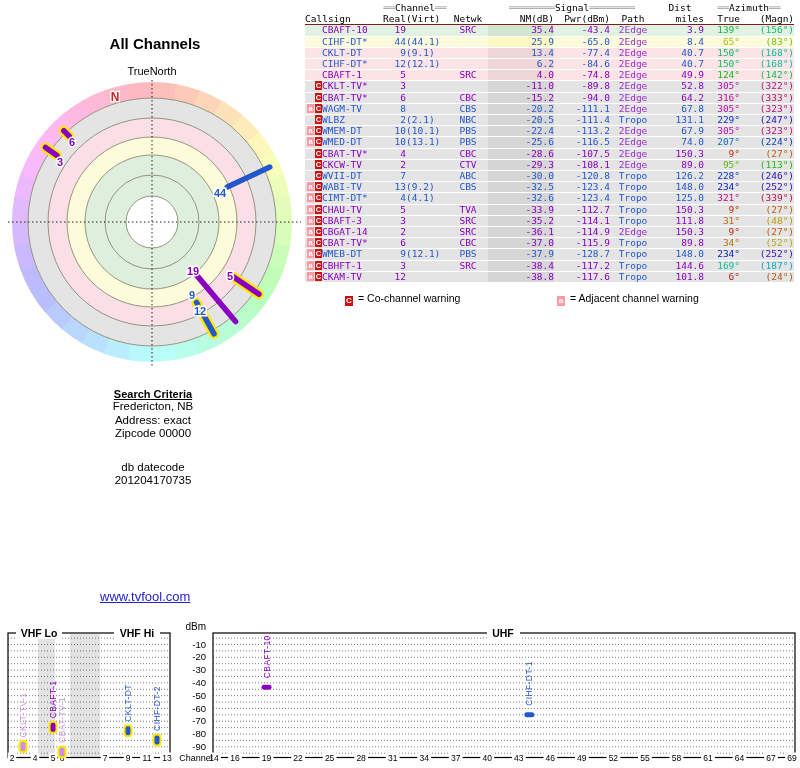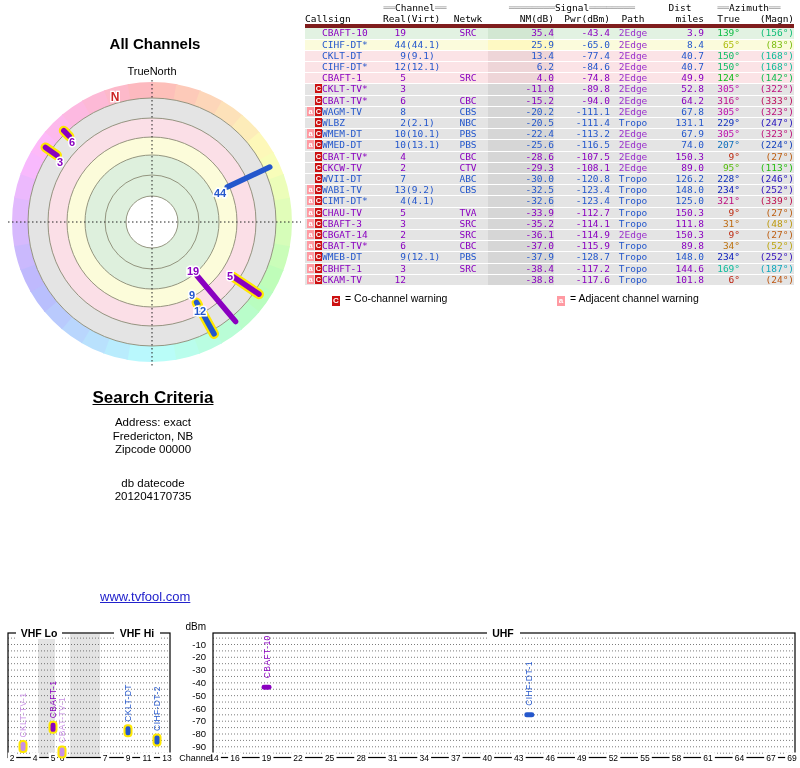--- a/index.html
+++ b/index.html
@@ -18,21 +18,21 @@
   .radar-ch{font:bold 11px "Liberation Sans",sans-serif;text-anchor:middle;
             paint-order:stroke;stroke:#ffffff;stroke-width:3px;}
 
   
   #table-wrap{position:absolute;left:305px;top:3px;}
   table.sig{border-collapse:collapse;table-layout:fixed;width:489px;
             font-family:"DejaVu Sans Mono",monospace;font-size:9.5px;}
   table.sig td{padding:0;height:10.2px;line-height:10.2px;border-bottom:1px solid #fff;
                white-space:nowrap;overflow:hidden;}
   tr.grouphead td,tr.colhead td{background:#fff;color:#000;}
-  tr.colhead td{border-bottom:4px solid #7f1d1d;}
+  tr.colhead td{border-bottom:1px solid #7f1d1d;}
   .gh{text-align:center;}
   .eq{color:#999;}
   td.h-callsign{text-align:left;padding-left:19px;}
   td.h-right{text-align:right;}
   td.h-left{text-align:left;padding-left:3px;}
   td.h-nm{background:#ececec;}
   td.warn{text-align:right;padding-right:2px;}
   .wb{display:inline-block;width:7px;height:9px;line-height:9px;font-size:7.5px;
       font-weight:bold;text-align:center;color:#fff;margin-left:1px;vertical-align:1px;
       font-family:"Liberation Sans",sans-serif;}
@@ -52,27 +52,27 @@
   tr.band-yellow td{background:#fbfbdc;}
   tr.band-pink td{background:#fbe3e6;}
   tr.band-gray td{background:#e4e4e4;}
   tr.band-green td.nm{background:#d2e7d2;}
   tr.band-yellow td.nm{background:#fef9c3;}
   tr.band-pink td.nm{background:#eed5d8;}
   tr.band-gray td.nm{background:#d6d6d6;}
 
   
   .legend-item{position:absolute;top:292px;font-size:10.5px;color:#000;}
-  #legend-co{left:331px;}
+  #legend-co{left:344px;}
   #legend-adj{left:556px;}
   .legend-item .wb{width:8px;height:10px;line-height:10px;font-size:8px;margin-right:5px;vertical-align:-1px;}
 
   
   #search{position:absolute;left:53px;top:388px;width:200px;text-align:center;}
-  #search .title{font-size:17px;font-weight:bold;text-decoration:underline;margin-bottom:8px;}
+  #search .title{font-size:11px;font-weight:bold;text-decoration:underline;margin-bottom:0;}
   #search .line{font-size:11.5px;line-height:13.5px;}
   #search .gap{height:20px;}
 
   
   #footer-link{position:absolute;left:100px;top:589px;font-size:13px;color:#2222cc;
                text-decoration:underline;cursor:pointer;}
 
   
   #band-svg{position:absolute;left:0;top:0;}
   .panel{fill:none;stroke:#000;stroke-width:1.2;}
@@ -547,22 +547,22 @@
 
   <div class="legend-item" id="legend-co">
     <span class="wb w-C">C</span><span>= Co-channel warning</span>
   </div>
   <div class="legend-item" id="legend-adj">
     <span class="wb w-a">a</span><span>= Adjacent channel warning</span>
   </div>
 
   <div id="search">
     <div class="title">Search Criteria</div>
+    <div class="line">Fredericton, NB</div>
     <div class="line">Address: exact</div>
-    <div class="line">Fredericton, NB</div>
     <div class="line">Zipcode 00000</div>
     <div class="gap"></div>
     <div class="line">db datecode</div>
     <div class="line">201204170735</div>
   </div>
 
   <a id="footer-link" href="#">www.tvfool.com</a>
 
   <svg id="band-svg" width="800" height="768" viewBox="0 0 800 768">
     <rect class="grayband" x="38" y="633.6" width="17" height="123.3"></rect>

